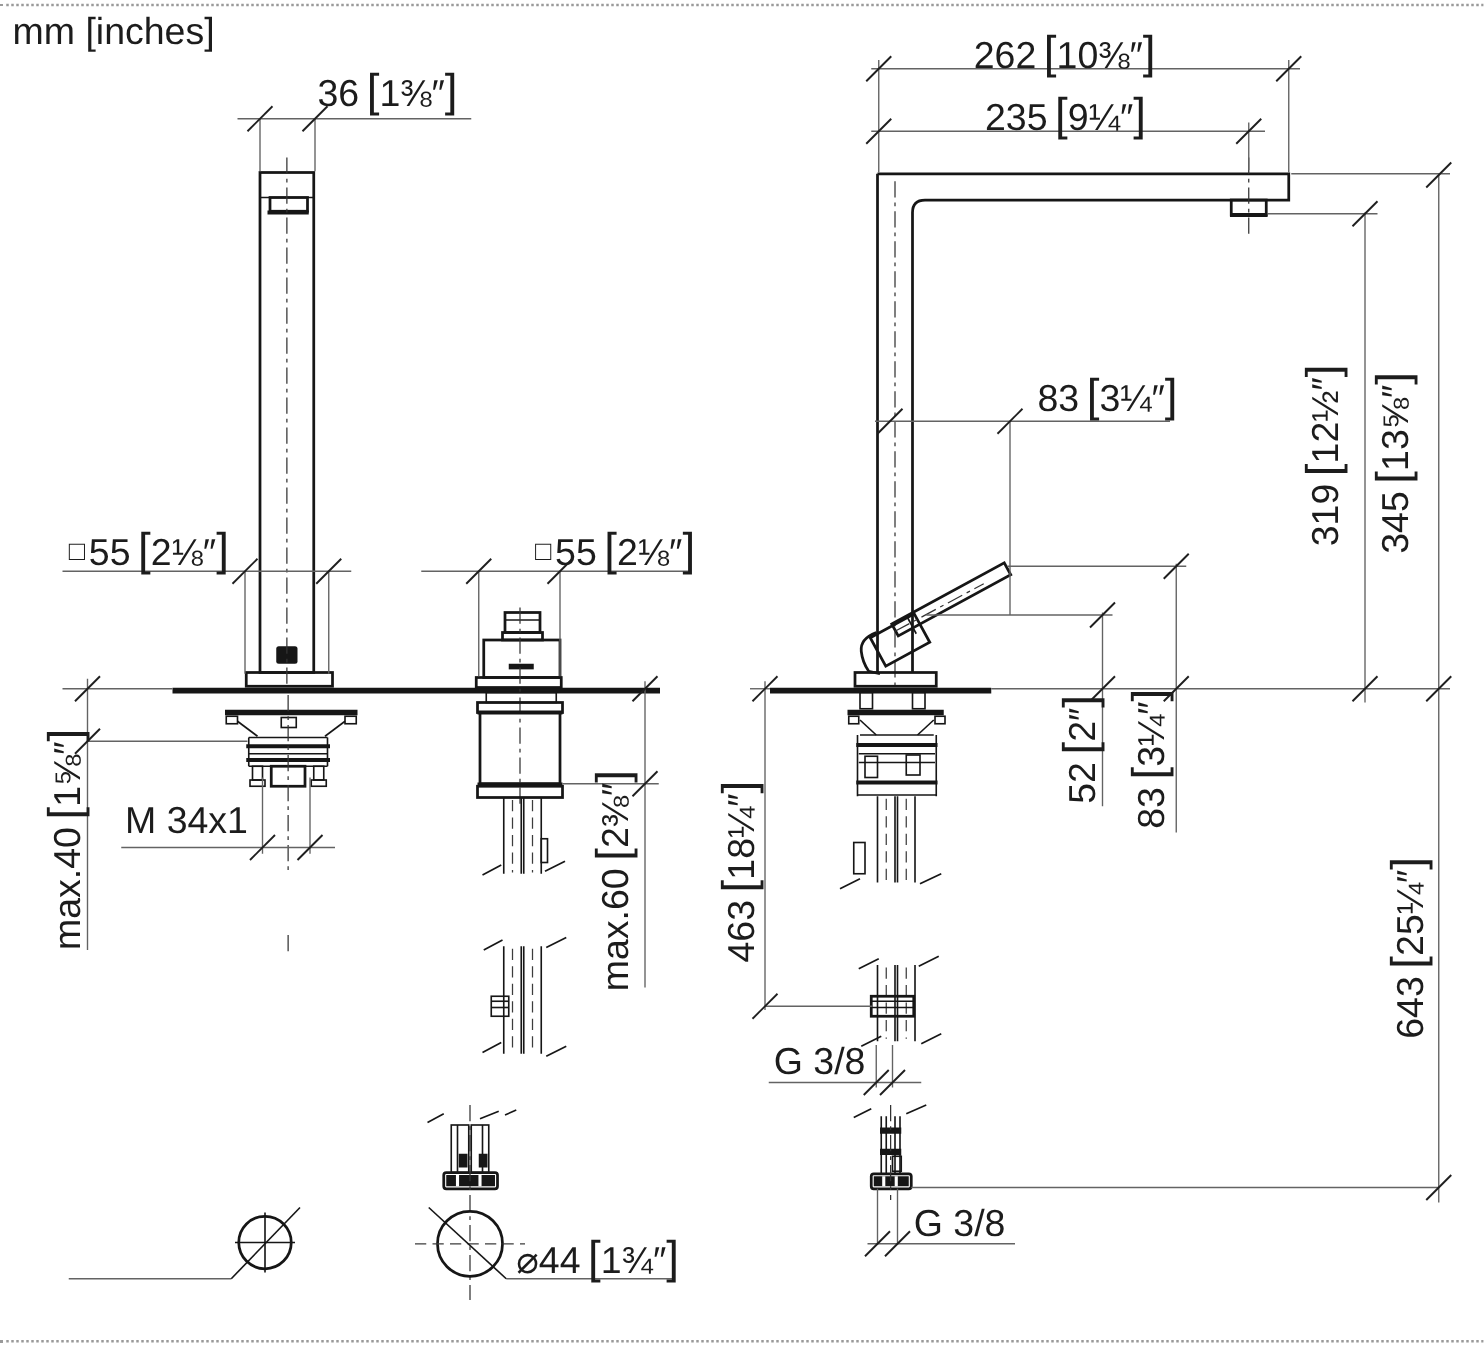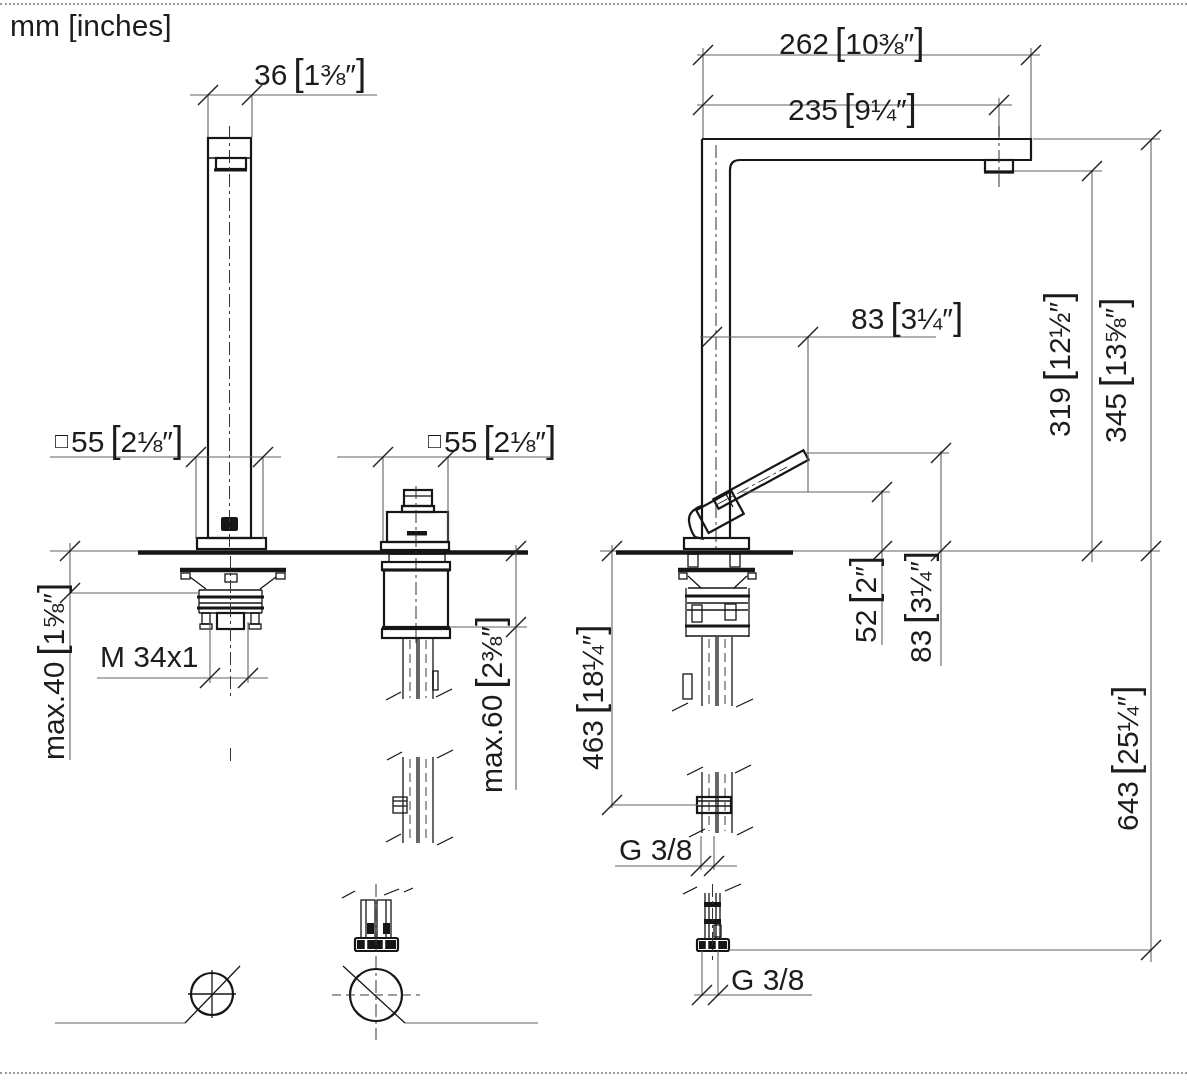--- a/index.html
+++ b/index.html
@@ -312,25 +312,25 @@
   <div class="lbl" style="left:10px;top:10px">mm [inches]</div>
 
   <div class="lbl" style="left:254px;top:53px">
     <span>36</span><span class="bkl">[</span><span>1⅜″</span><span class="bkr">]</span>
   </div>
 
   <div class="lbl" style="left:779px;top:22px">
     <span>262</span><span class="bkl">[</span><span>10⅜″</span><span class="bkr">]</span>
   </div>
 
-  <div class="lbl" style="left:788px;top:88px">
+  <div class="lbl" style="left:788px;top:72px">
     <span>235</span><span class="bkl">[</span><span>9¼″</span><span class="bkr">]</span>
   </div>
 
-  <div class="lbl" style="left:851px;top:297px">
+  <div class="lbl" style="left:830px;top:297px">
     <span>83</span><span class="bkl">[</span><span>3¼″</span><span class="bkr">]</span>
   </div>
 
   <div class="lbl" style="left:55px;top:420px">
     <span class="sq">□</span><span>55</span><span class="bkl">[</span><span>2⅛″</span><span class="bkr">]</span>
   </div>
 
   <div class="lbl" style="left:428px;top:420px">
     <span class="sq">□</span><span>55</span><span class="bkl">[</span><span>2⅛″</span><span class="bkr">]</span>
   </div>
@@ -366,14 +366,17 @@
   </div>
 
   <div class="lbl vlbl" style="left:1106px;top:831px">
     <span>643</span><span class="bkl">[</span><span>25¼″</span><span class="bkr">]</span>
   </div>
 
   <div class="lbl" style="left:619px;top:834px">G 3/8</div>
   <div class="lbl" style="left:731px;top:964px">G 3/8</div>
 
 
+  <div class="lbl" style="left:413px;top:986px">
+    <span>⌀</span><span>44</span><span class="bkl">[</span><span>1¾″</span><span class="bkr">]</span>
+  </div>
 
 </div>
 
 </body></html>

